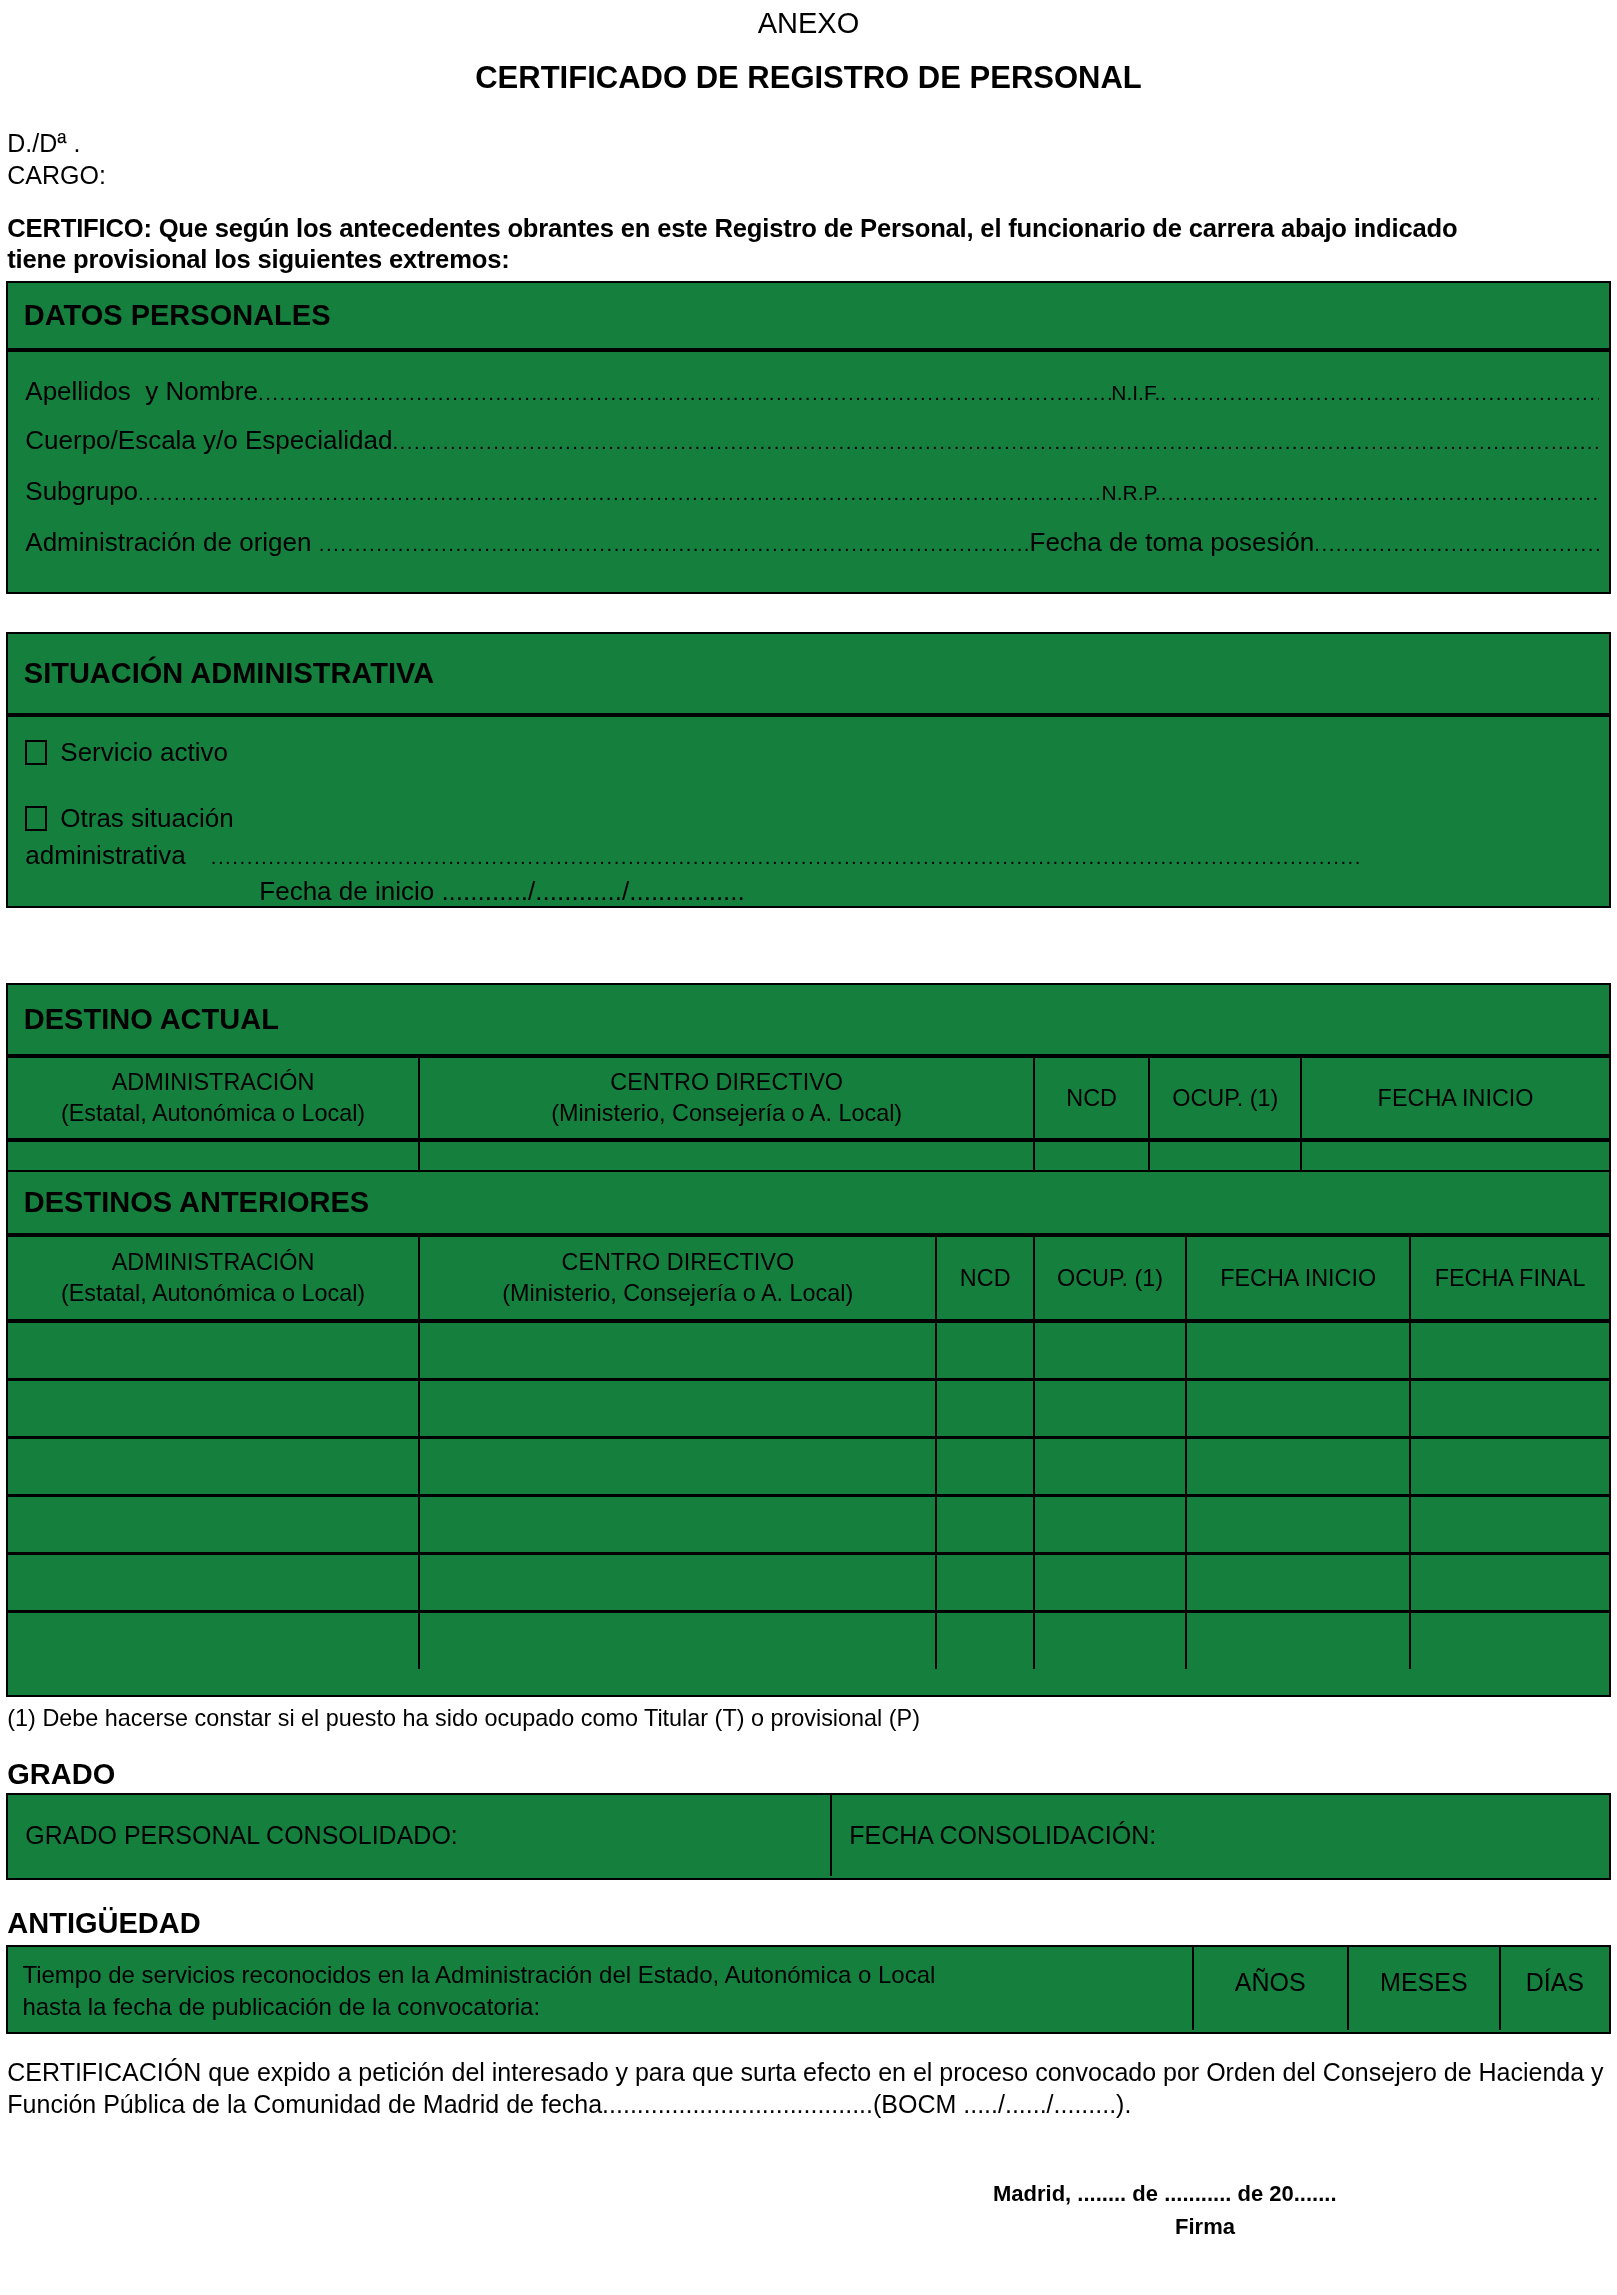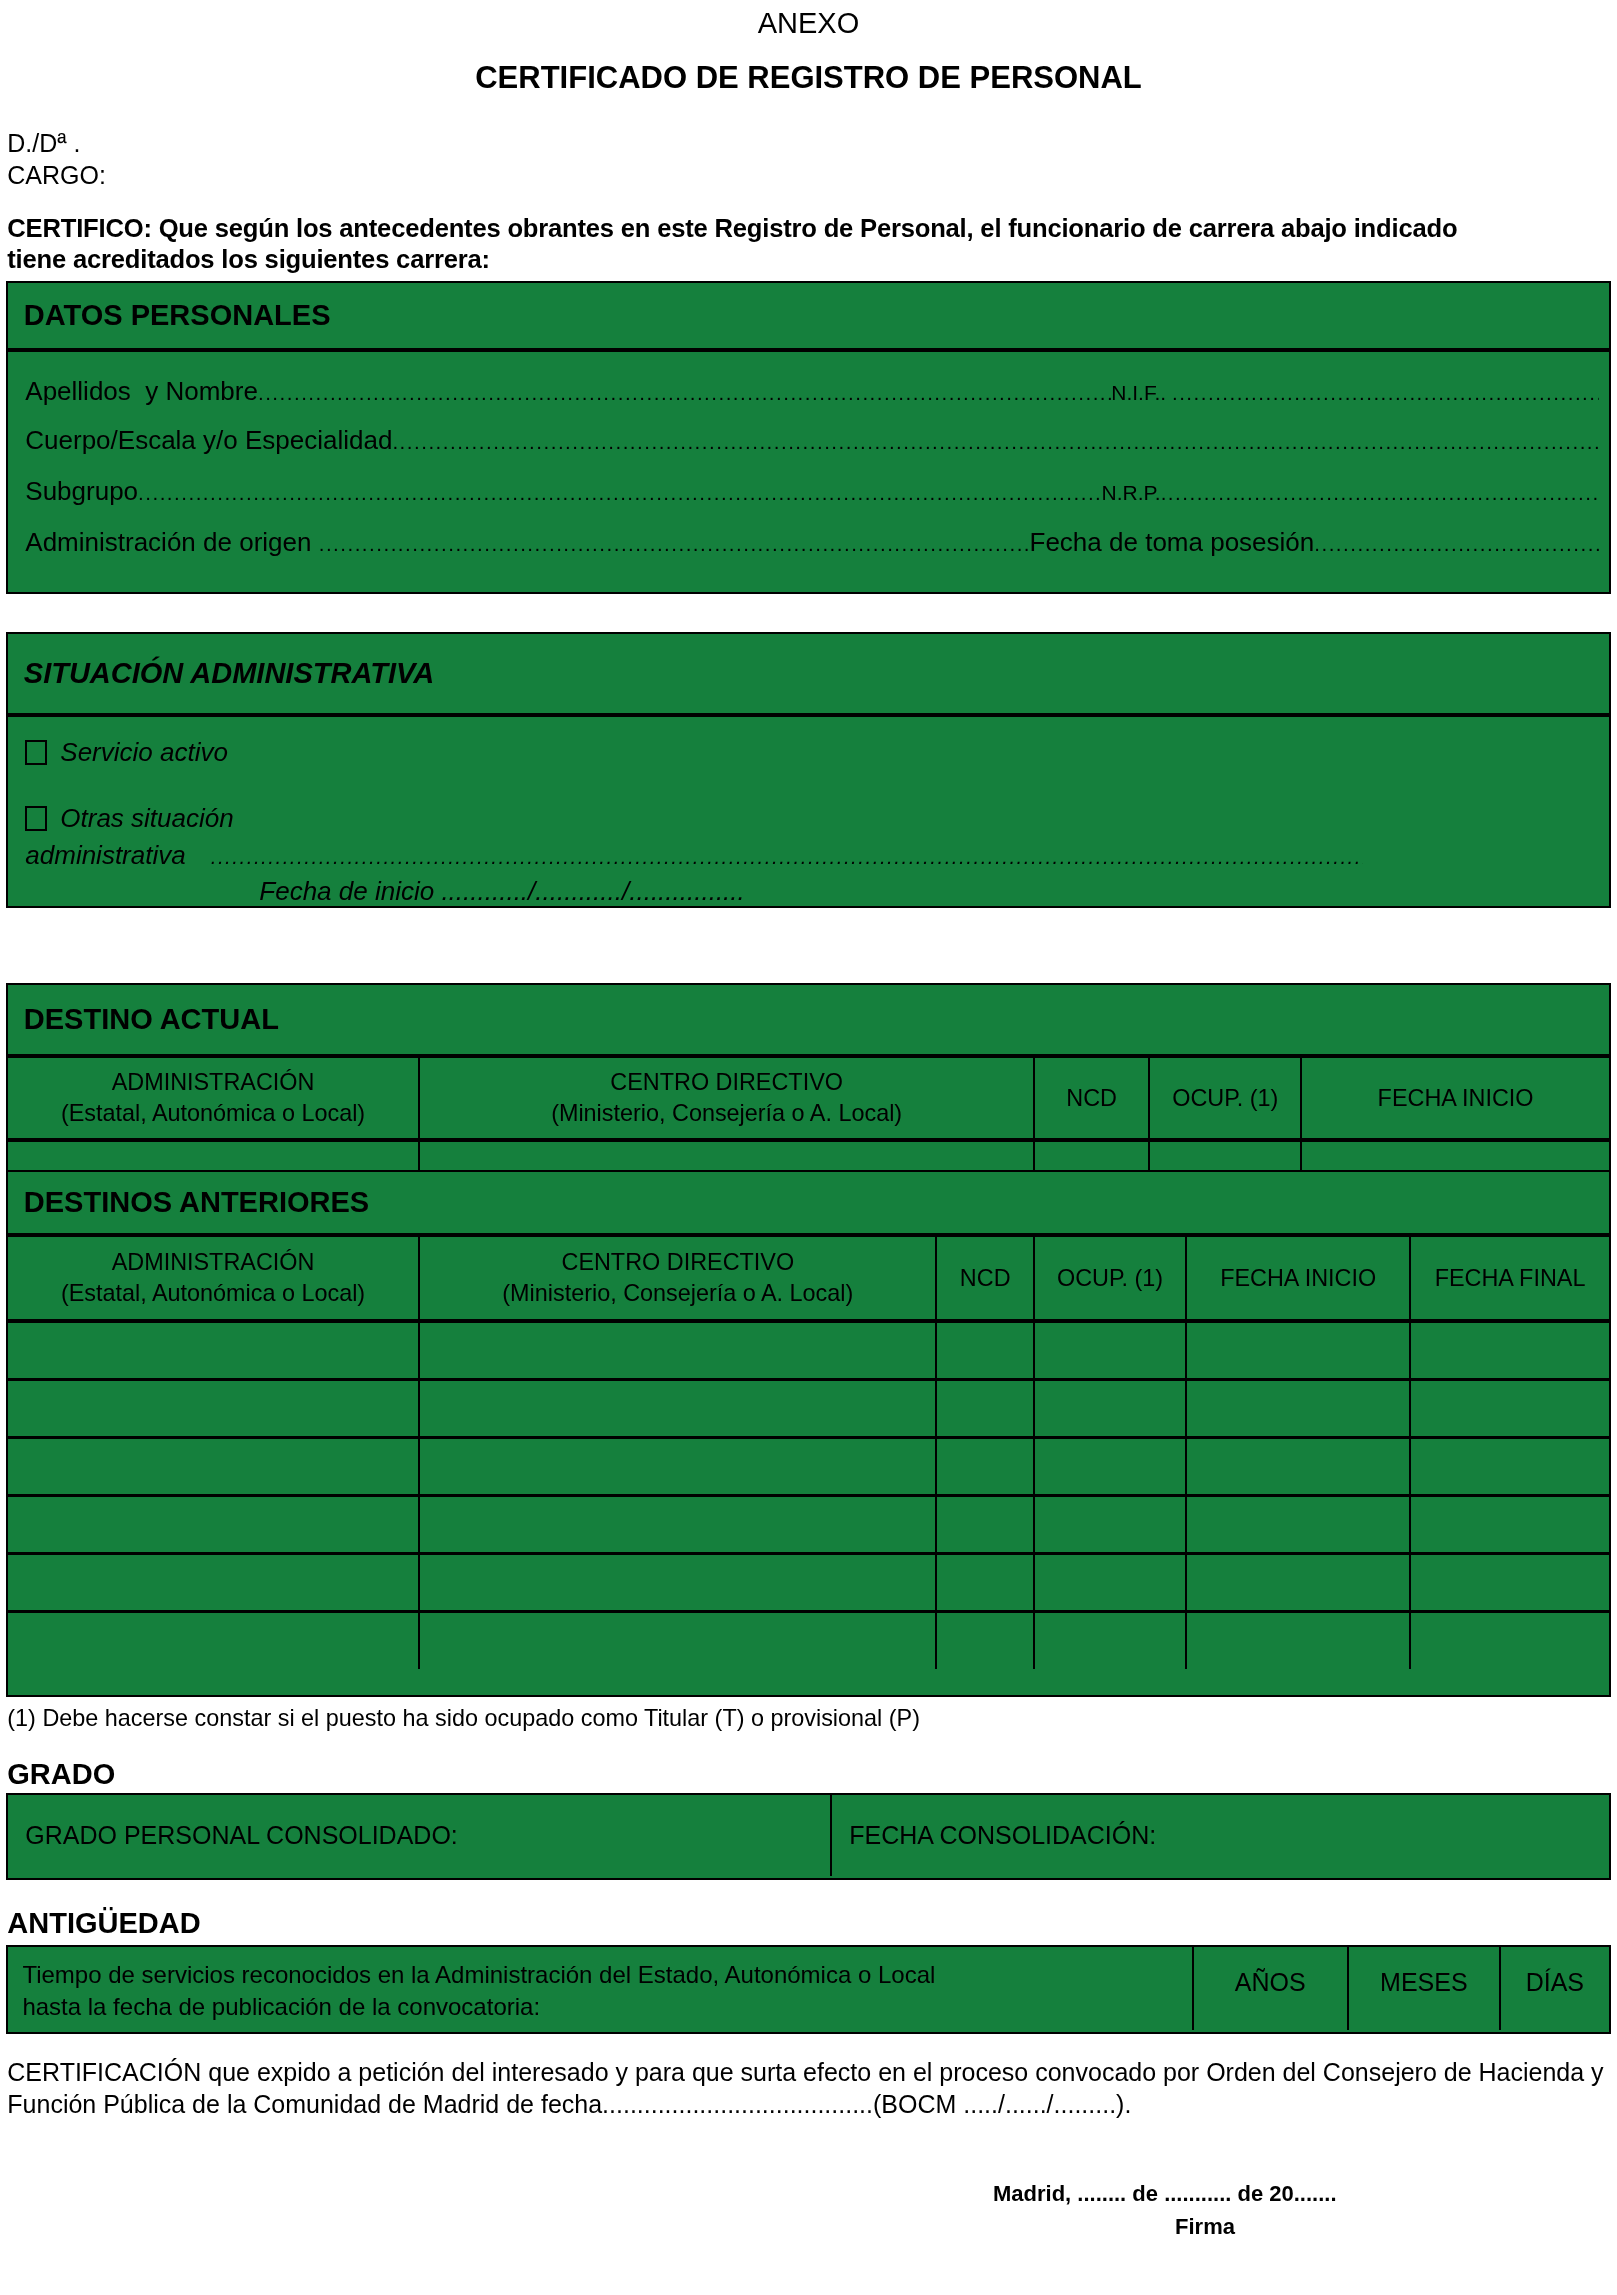--- a/index.html
+++ b/index.html
@@ -33,21 +33,21 @@
   .dp-row:first-child { height: 48px; line-height: 48px; }
   .dp-label { white-space: pre; }
   .dp-mid-small { white-space: pre; font-size: 21px; }
   .leader { flex: 1 1 0; overflow: hidden; white-space: nowrap; font-size: 20.5px; letter-spacing: 1.5px; }
   .leader.g2  { flex-grow: 2; }
   .leader.g22 { flex-grow: 2.2; }
   .leader.g25 { flex-grow: 2.5; }
   .leader.g1  { flex-grow: 1; }
 
   
-  .situacion-box { top: 632px; height: 276px; font-style: italic; }
+  .situacion-box { top: 632px; height: 276px; }
   .situacion-box .box-title { height: 83px; }
   .situacion-body { padding: 16px 10.2px 0 17.5px; font-size: 26px; }
   .chk-row { display: flex; align-items: center; height: 38px; }
   .chk-row.first { margin-top: 0; }
   .chk-row.second { margin-top: 28px; }
   .checkbox { display: inline-block; width: 22px; height: 25px; border: 2.2px solid #000; margin-right: 13px; flex: 0 0 auto; }
   .adm-row { display: flex; align-items: baseline; width: 1338px; height: 37px; line-height: 37px; gap: 25px; }
   .fecha-inicio-row { height: 35px; line-height: 35px; padding-left: 234px; white-space: nowrap; }
 
   
@@ -89,21 +89,21 @@
 
 <div class="page">
 
   <div class="abs annex">ANEXO</div>
   <div class="abs doc-title">CERTIFICADO DE REGISTRO DE PERSONAL</div>
   <div class="abs addressee">D./Dª .</div>
   <div class="abs cargo">CARGO:</div>
 
   <div class="abs certify">
     <div>CERTIFICO: Que según los antecedentes obrantes en este Registro de Personal, el funcionario de carrera abajo indicado</div>
-    <div>tiene acreditados los siguientes carrera:</div>
+    <div>tiene provisional los siguientes extremos:</div>
   </div>
 
   <div class="box datos-box">
     <div class="box-title">DATOS PERSONALES</div>
     <div class="datos-body">
       <div class="dp-row">
         <span class="dp-label">Apellidos  y Nombre</span>
         <span class="leader g2">........................................................................................................................................................................................................................................................................................................</span>
         <span class="dp-mid-small">N.I.F.. </span>
         <span class="leader g1">........................................................................................................................................................................................................................................................................................................</span>

